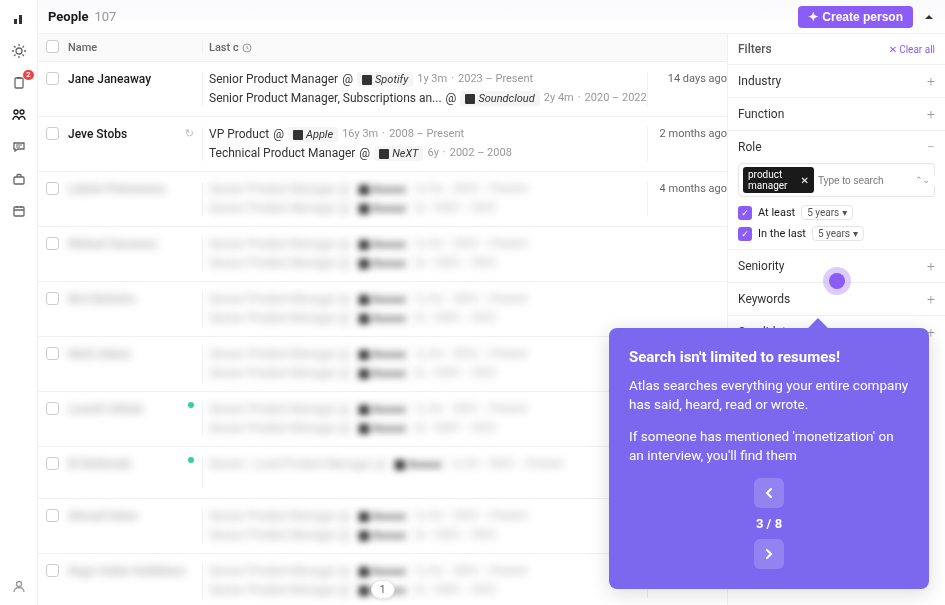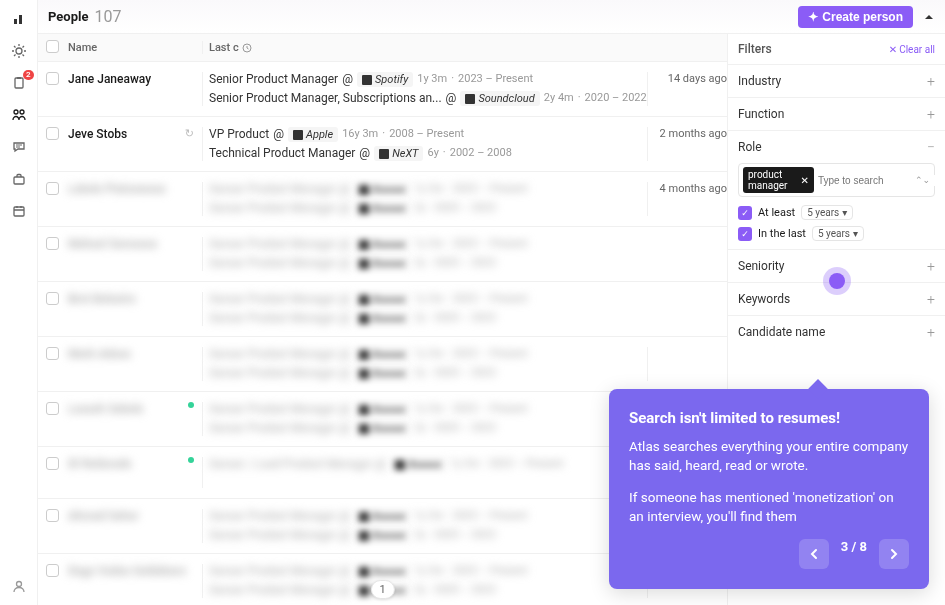--- a/index.html
+++ b/index.html
@@ -8,21 +8,21 @@
     
     .sidebar { position: absolute; left: 0; top: 0; width: 38px; height: 100%; background: #fff; border-right: 1px solid #f0f0f0; display: flex; flex-direction: column; align-items: center; padding-top: 10px; gap: 14px; }
     .sidebar-icon { width: 18px; height: 18px; display: flex; align-items: center; justify-content: center; color: #666; cursor: pointer; position: relative; }
     .sidebar-icon.active { color: #1a1a1a; }
     .badge { position: absolute; top: -4px; right: -6px; background: #ef4444; color: #fff; font-size: 8px; padding: 0 3px; border-radius: 6px; line-height: 10px; font-weight: 600; }
     .sidebar-spacer { flex: 1; }
     
     
     .topbar { position: absolute; left: 38px; top: 0; right: 0; height: 34px; display: flex; align-items: center; padding: 0 10px; border-bottom: 1px solid #f0f0f0; background: linear-gradient(#faf9fb, #fff); }
     .topbar-title { font-weight: 700; font-size: 13px; margin-right: 6px; }
-    .topbar-count { color: #999; font-size: 16px; }
+    .topbar-count { color: #999; font-size: 13px; }
     .create-btn { margin-left: auto; background: #8b5cf6; color: #fff; border: none; border-radius: 4px; padding: 4px 10px; font-size: 12px; font-weight: 600; cursor: pointer; display: flex; align-items: center; gap: 4px; }
     .collapse-icon { margin-left: 10px; cursor: pointer; color: #333; }
     
     
     .main { position: absolute; left: 38px; top: 34px; right: 218px; bottom: 0; overflow: hidden; }
     .table-header { height: 28px; display: flex; align-items: center; background: #fafafa; border-bottom: 1px solid #f0f0f0; font-size: 11px; color: #666; font-weight: 500; }
     .col-check { width: 24px; padding-left: 8px; }
     .col-name { width: 140px; padding-left: 6px; }
     .col-role { flex: 1; padding-left: 6px; border-left: 1px solid #f0f0f0; }
     .col-last { width: 80px; padding-left: 6px; border-left: 1px solid #f0f0f0; text-align: right; white-space: nowrap; overflow: hidden; }
@@ -67,21 +67,21 @@
     .role-opt { display: flex; align-items: center; gap: 6px; font-size: 11px; }
     .purple-check { width: 14px; height: 14px; border-radius: 3px; background: #8b5cf6; display: flex; align-items: center; justify-content: center; color: #fff; font-size: 9px; }
     .select-pill { border: 1px solid #e5e5e5; border-radius: 4px; padding: 1px 5px; font-size: 10px; display: flex; align-items: center; gap: 3px; color: #555; }
     
     
     .beacon { position: absolute; right: 100px; top: 273px; width: 16px; height: 16px; background: #8b5cf6; border-radius: 50%; box-shadow: 0 0 0 6px rgba(139,92,246,0.3); z-index: 10; }
     .tooltip { position: absolute; right: 16px; bottom: 16px; width: 320px; background: #7b68ee; color: #fff; border-radius: 8px; padding: 20px; z-index: 20; box-shadow: 0 4px 20px rgba(0,0,0,0.15); }
     .tooltip::before { content: ''; position: absolute; top: -7px; right: 104px; width: 14px; height: 14px; background: #7b68ee; transform: rotate(45deg); }
     .tooltip h4 { font-size: 15px; font-weight: 700; margin-bottom: 10px; }
     .tooltip p { font-size: 13.5px; line-height: 1.45; margin-bottom: 12px; }
-    .tooltip-footer { display: flex; justify-content: flex-end; gap: 8px; margin-top: 12px; }
+    .tooltip-footer { display: flex; align-items: center; justify-content: flex-end; gap: 8px; margin-top: 12px; flex-direction: column; }
     .tt-btn { width: 30px; height: 30px; border-radius: 6px; background: rgba(255,255,255,0.18); display: flex; align-items: center; justify-content: center; cursor: pointer; }
     .tt-step { font-weight: 700; font-size: 13px; margin: 0 4px; }
     
     svg { display: block; }
   </style>
 </head>
 <body>
 
 <div class="sidebar">
   <div class="sidebar-icon">

